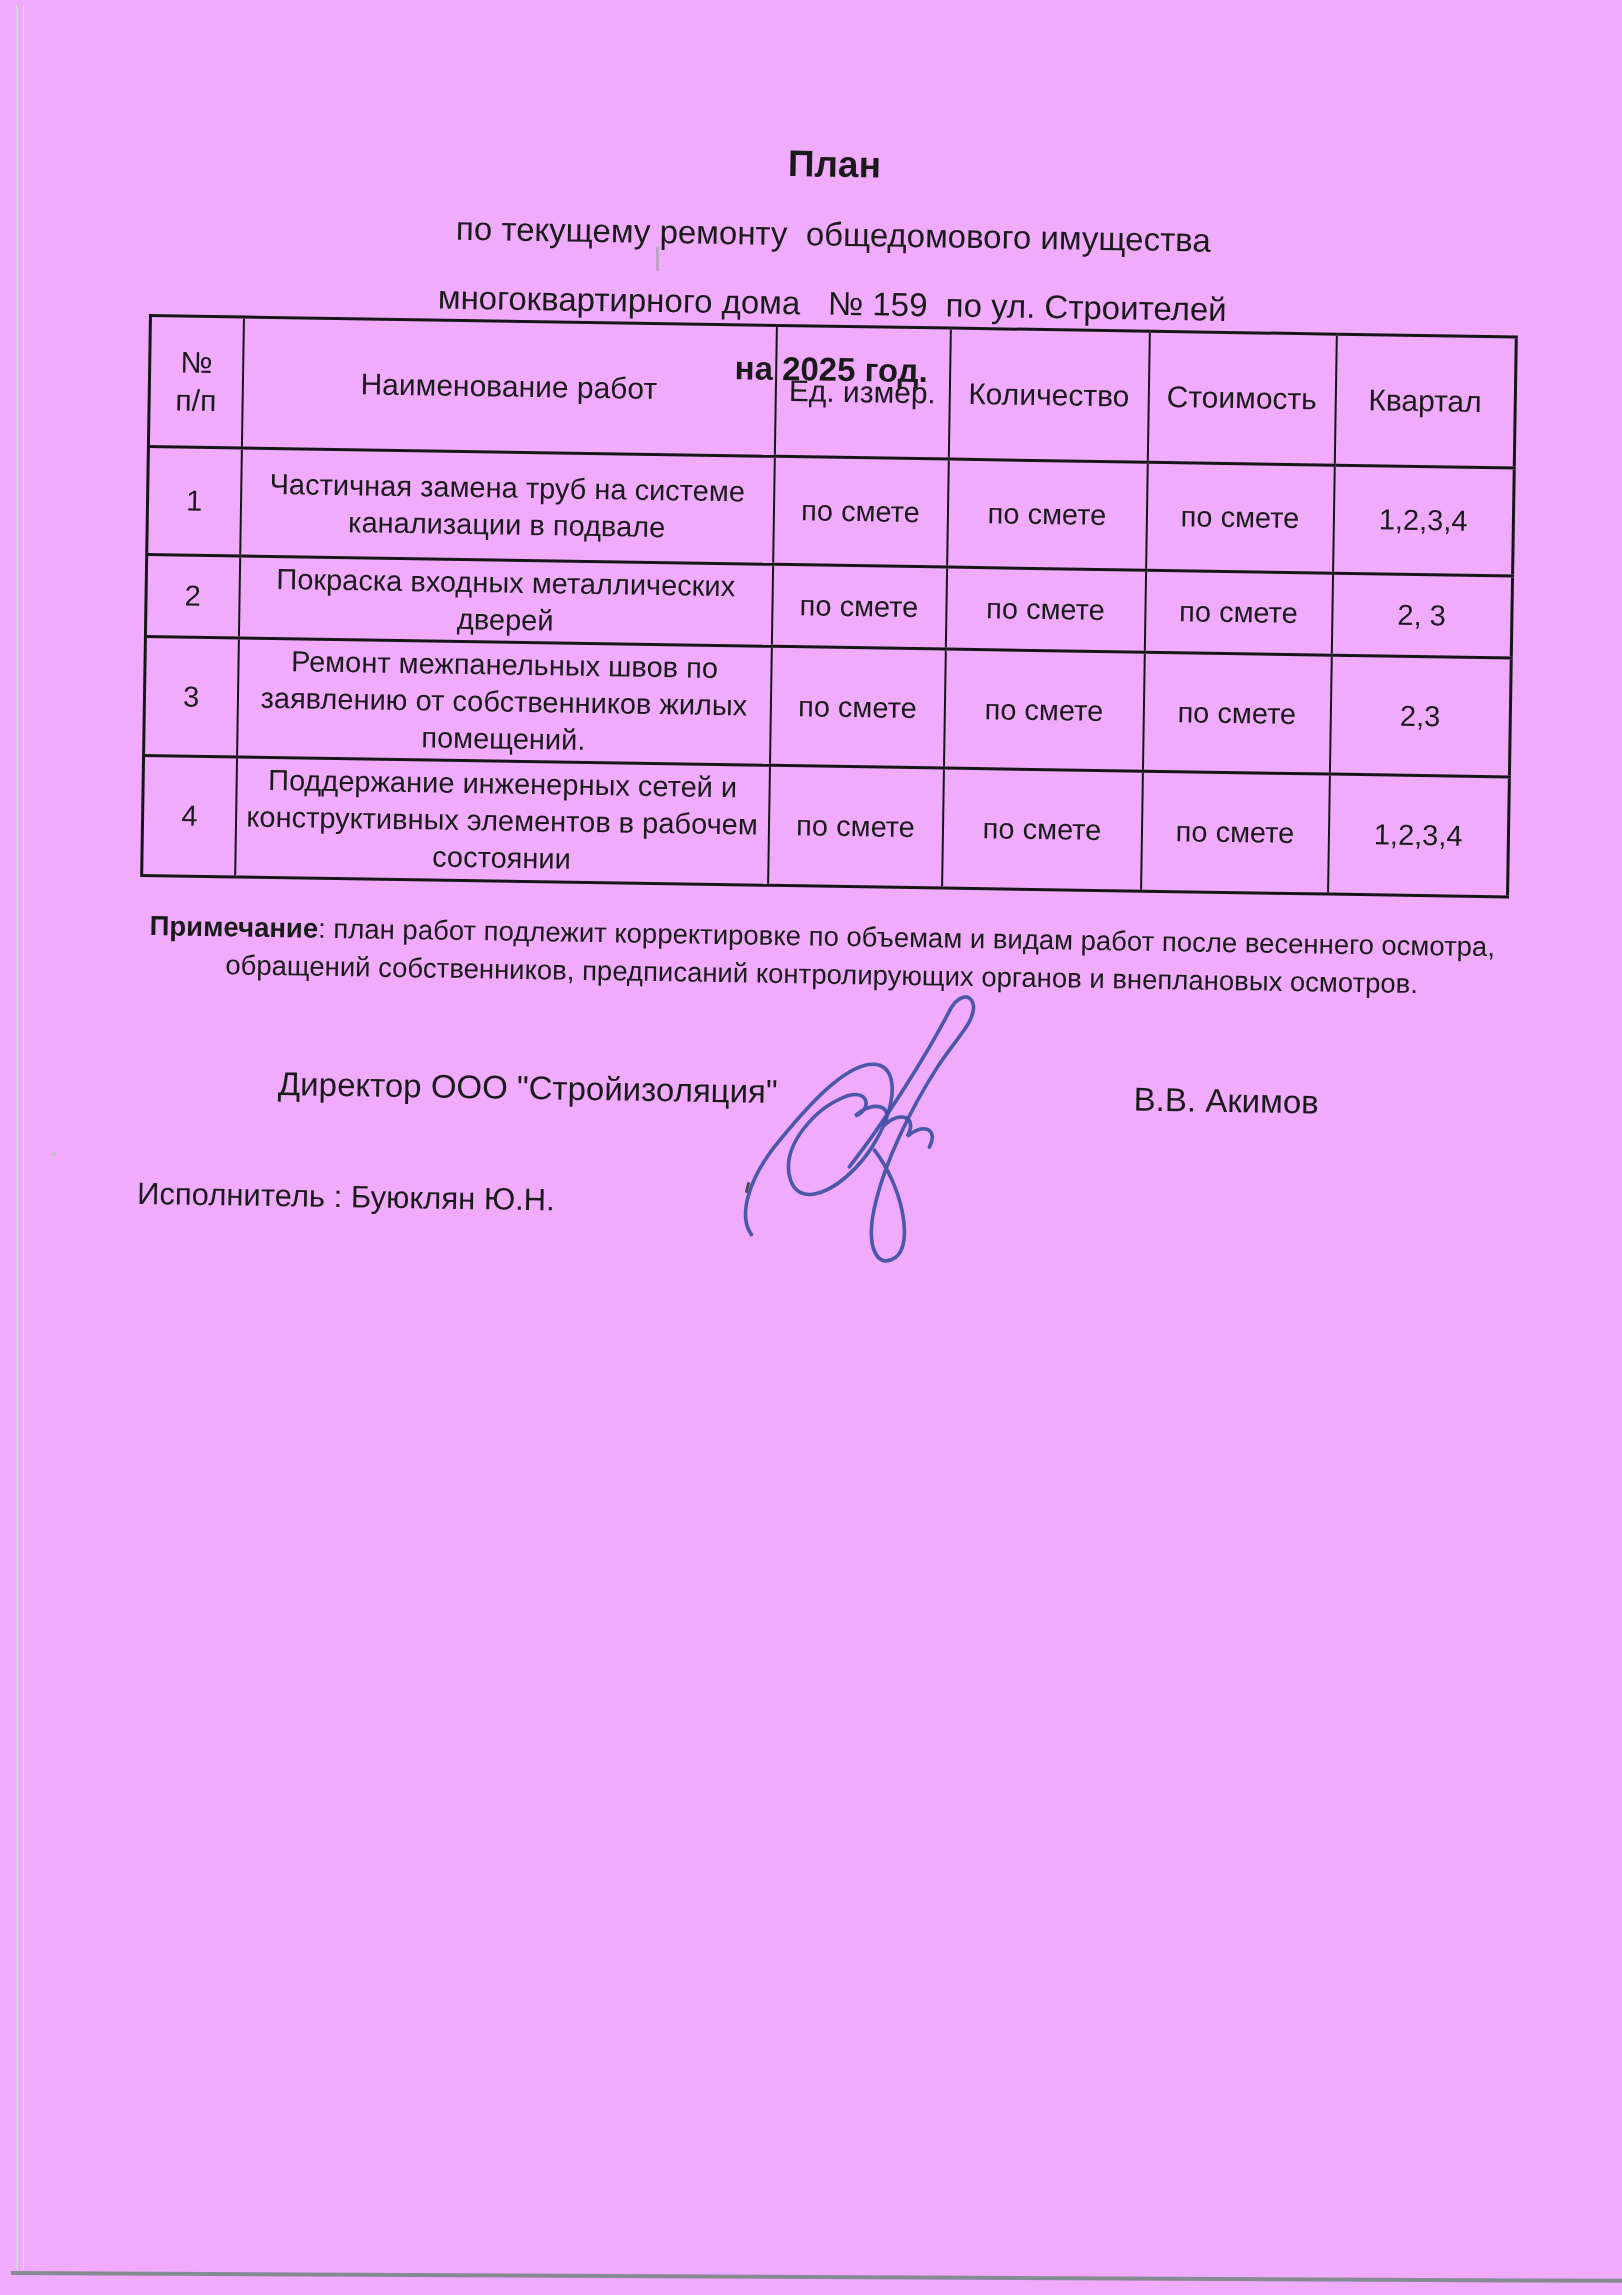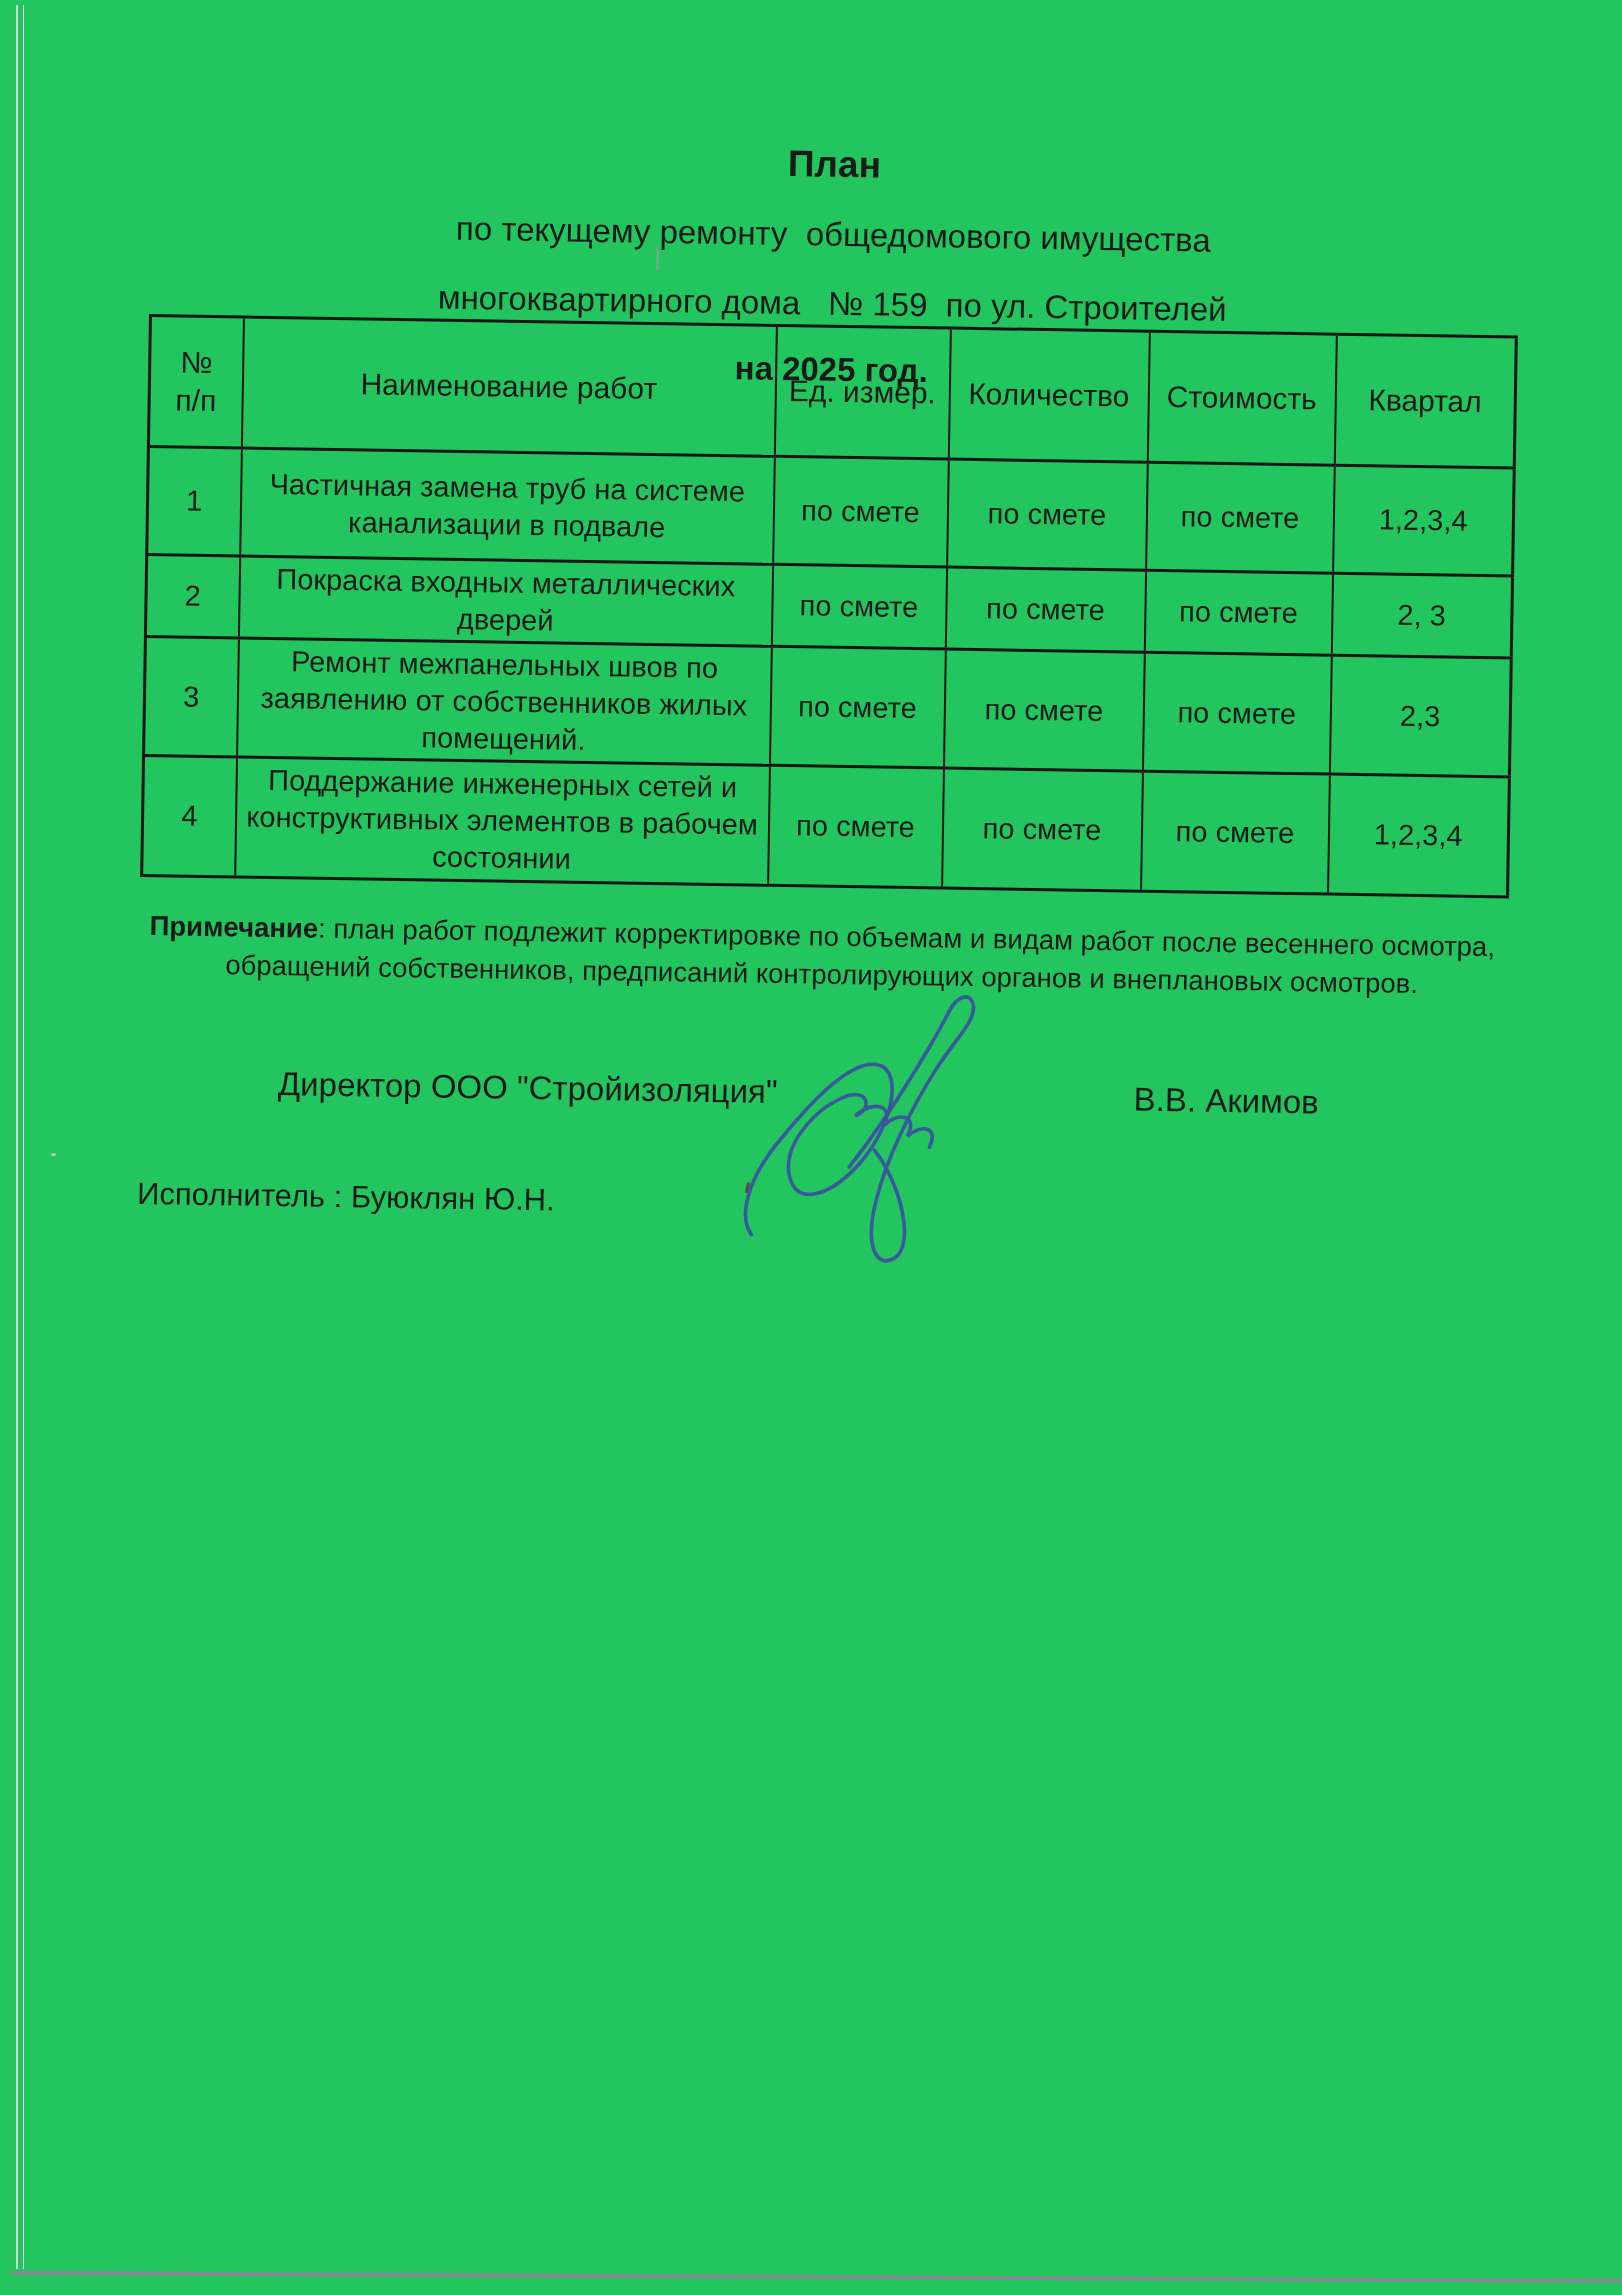--- a/index.html
+++ b/index.html
@@ -1,19 +1,19 @@
 <!DOCTYPE html>
 <html lang="ru" style="font-size:10.5px"><head>
 <meta charset="utf-8">
 <title>План по текущему ремонту</title>
 <style>
   html,body{margin:0;padding:0;background:#e9e9e9;}
   .sheet{
     position:relative;width:1623px;height:2295px;overflow:hidden;
-    background:#22c55e;color:#1a1a1a;
+    background:#f0abfc;color:#1a1a1a;
     font-family:"Liberation Sans","DejaVu Sans",sans-serif;
   }
   
   .edge-left{position:absolute;left:15.7px;top:5.2px;width:2.6px;height:2264px;background:#d3d4d9;}
   .edge-left2{position:absolute;left:23px;top:5.2px;width:1.3px;height:2264px;background:#e6e6ea;}
   .edge-bottom{position:absolute;left:10.5px;top:2271px;width:1614px;height:3.9px;background:#858b93;
     transform:rotate(0.28deg);transform-origin:left center;}
   .speck-colon{position:absolute;left:656px;top:247px;width:2.6px;height:23.6px;background:#9a9a9a;opacity:.55;border-radius:1.3px;}
   .speck-comma{position:absolute;left:746px;top:1182px;width:2.6px;height:11px;background:#4d4d4d;border-radius:1.3px;transform:rotate(14deg);}
   .speck-dot{position:absolute;left:51px;top:1153px;width:4.6px;height:3.3px;background:#c2c2c4;border-radius:50%;}

